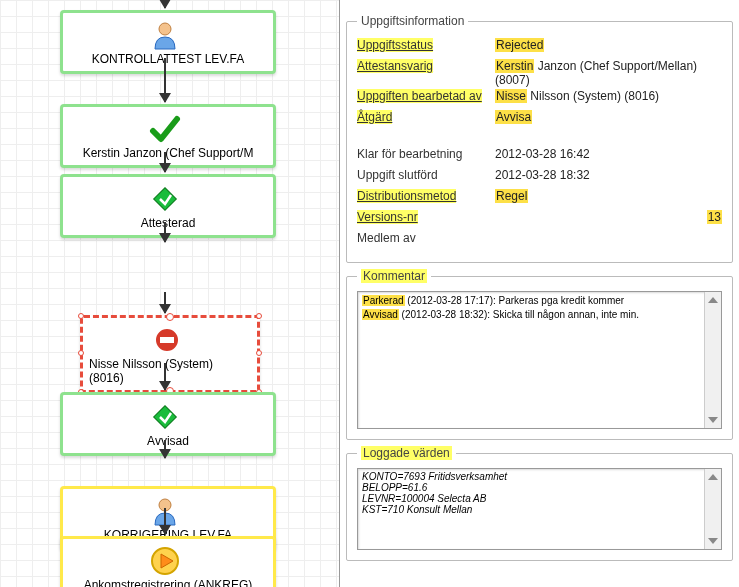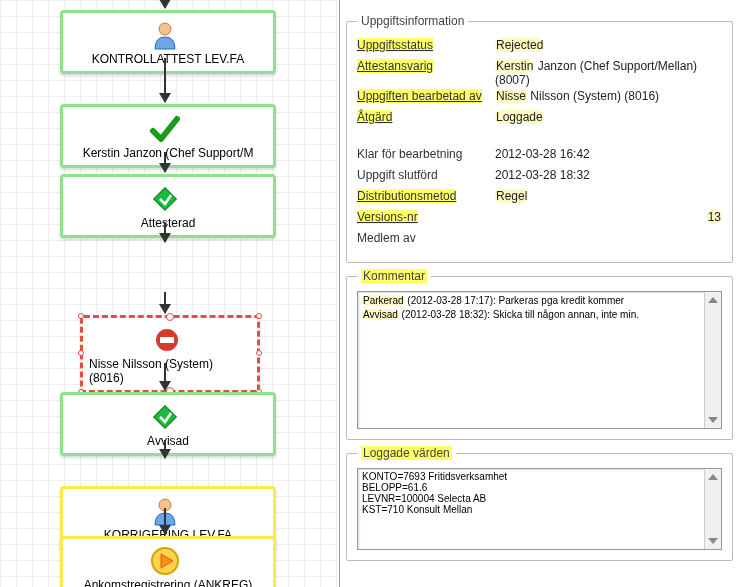--- a/index.html
+++ b/index.html
@@ -123,21 +123,21 @@
   .info-label {
     width: 138px;
     color: #333;
     white-space: nowrap;
   }
   .info-value {
     flex: 1;
     color: #222;
   }
   .hl { background: #ffff66; text-decoration: underline; }
-  .hl-val { background: #fef9c3; padding:0 1px;border-radius:6px; }
+  .hl-val { background: #fde047; padding:0 1px; }
 
   .textbox {
     width: 100%;
     border: 1px solid #999;
     box-shadow: inset 1px 1px 2px rgba(0,0,0,0.15);
     background: #fff;
     font-size: 10px;
     padding: 2px 4px;
     position: relative;
   }
@@ -146,21 +146,21 @@
     background:#f0f0f0; border-left:1px solid #ccc;
   }
   .scrollbar::before, .scrollbar::after{
     content:''; position:absolute; left:3px; width:0; height:0;
     border-left:5px solid transparent; border-right:5px solid transparent;
   }
   .scrollbar::before{ top:5px; border-bottom:6px solid #888;}
   .scrollbar::after{ bottom:5px; border-top:6px solid #888;}
 
   .comment-box { height: 138px; }
-  .log-box { height: 82px; }
+  .log-box { height: 82px; font-style: italic; }
 
   
   svg { display:block; }
 
   .legend-hl { background:#ffff66; padding:0 2px;}
 </style>
 </head>
 <body>
 
 <div class="left-pane">
@@ -255,21 +255,21 @@
         <div class="info-row">
           <div class="info-label"><span class="hl">Attestansvarig</span></div>
           <div class="info-value"><span class="hl-val">Kerstin</span> Janzon (Chef Support/Mellan) (8007)</div>
         </div>
         <div class="info-row">
           <div class="info-label"><span class="hl">Uppgiften bearbetad av</span></div>
           <div class="info-value"><span class="hl-val">Nisse</span> Nilsson (System) (8016)</div>
         </div>
         <div class="info-row">
           <div class="info-label"><span class="hl">Åtgärd</span></div>
-          <div class="info-value"><span class="hl-val">Loggade</span></div>
+          <div class="info-value"><span class="hl-val">Avvisa</span></div>
         </div>
         <div style="height: 14px;"></div>
         <div class="info-row">
           <div class="info-label">Klar för bearbetning</div>
           <div class="info-value">2012-03-28 16:42</div>
         </div>
         <div class="info-row">
           <div class="info-label">Uppgift slutförd</div>
           <div class="info-value">2012-03-28 18:32</div>
         </div>

